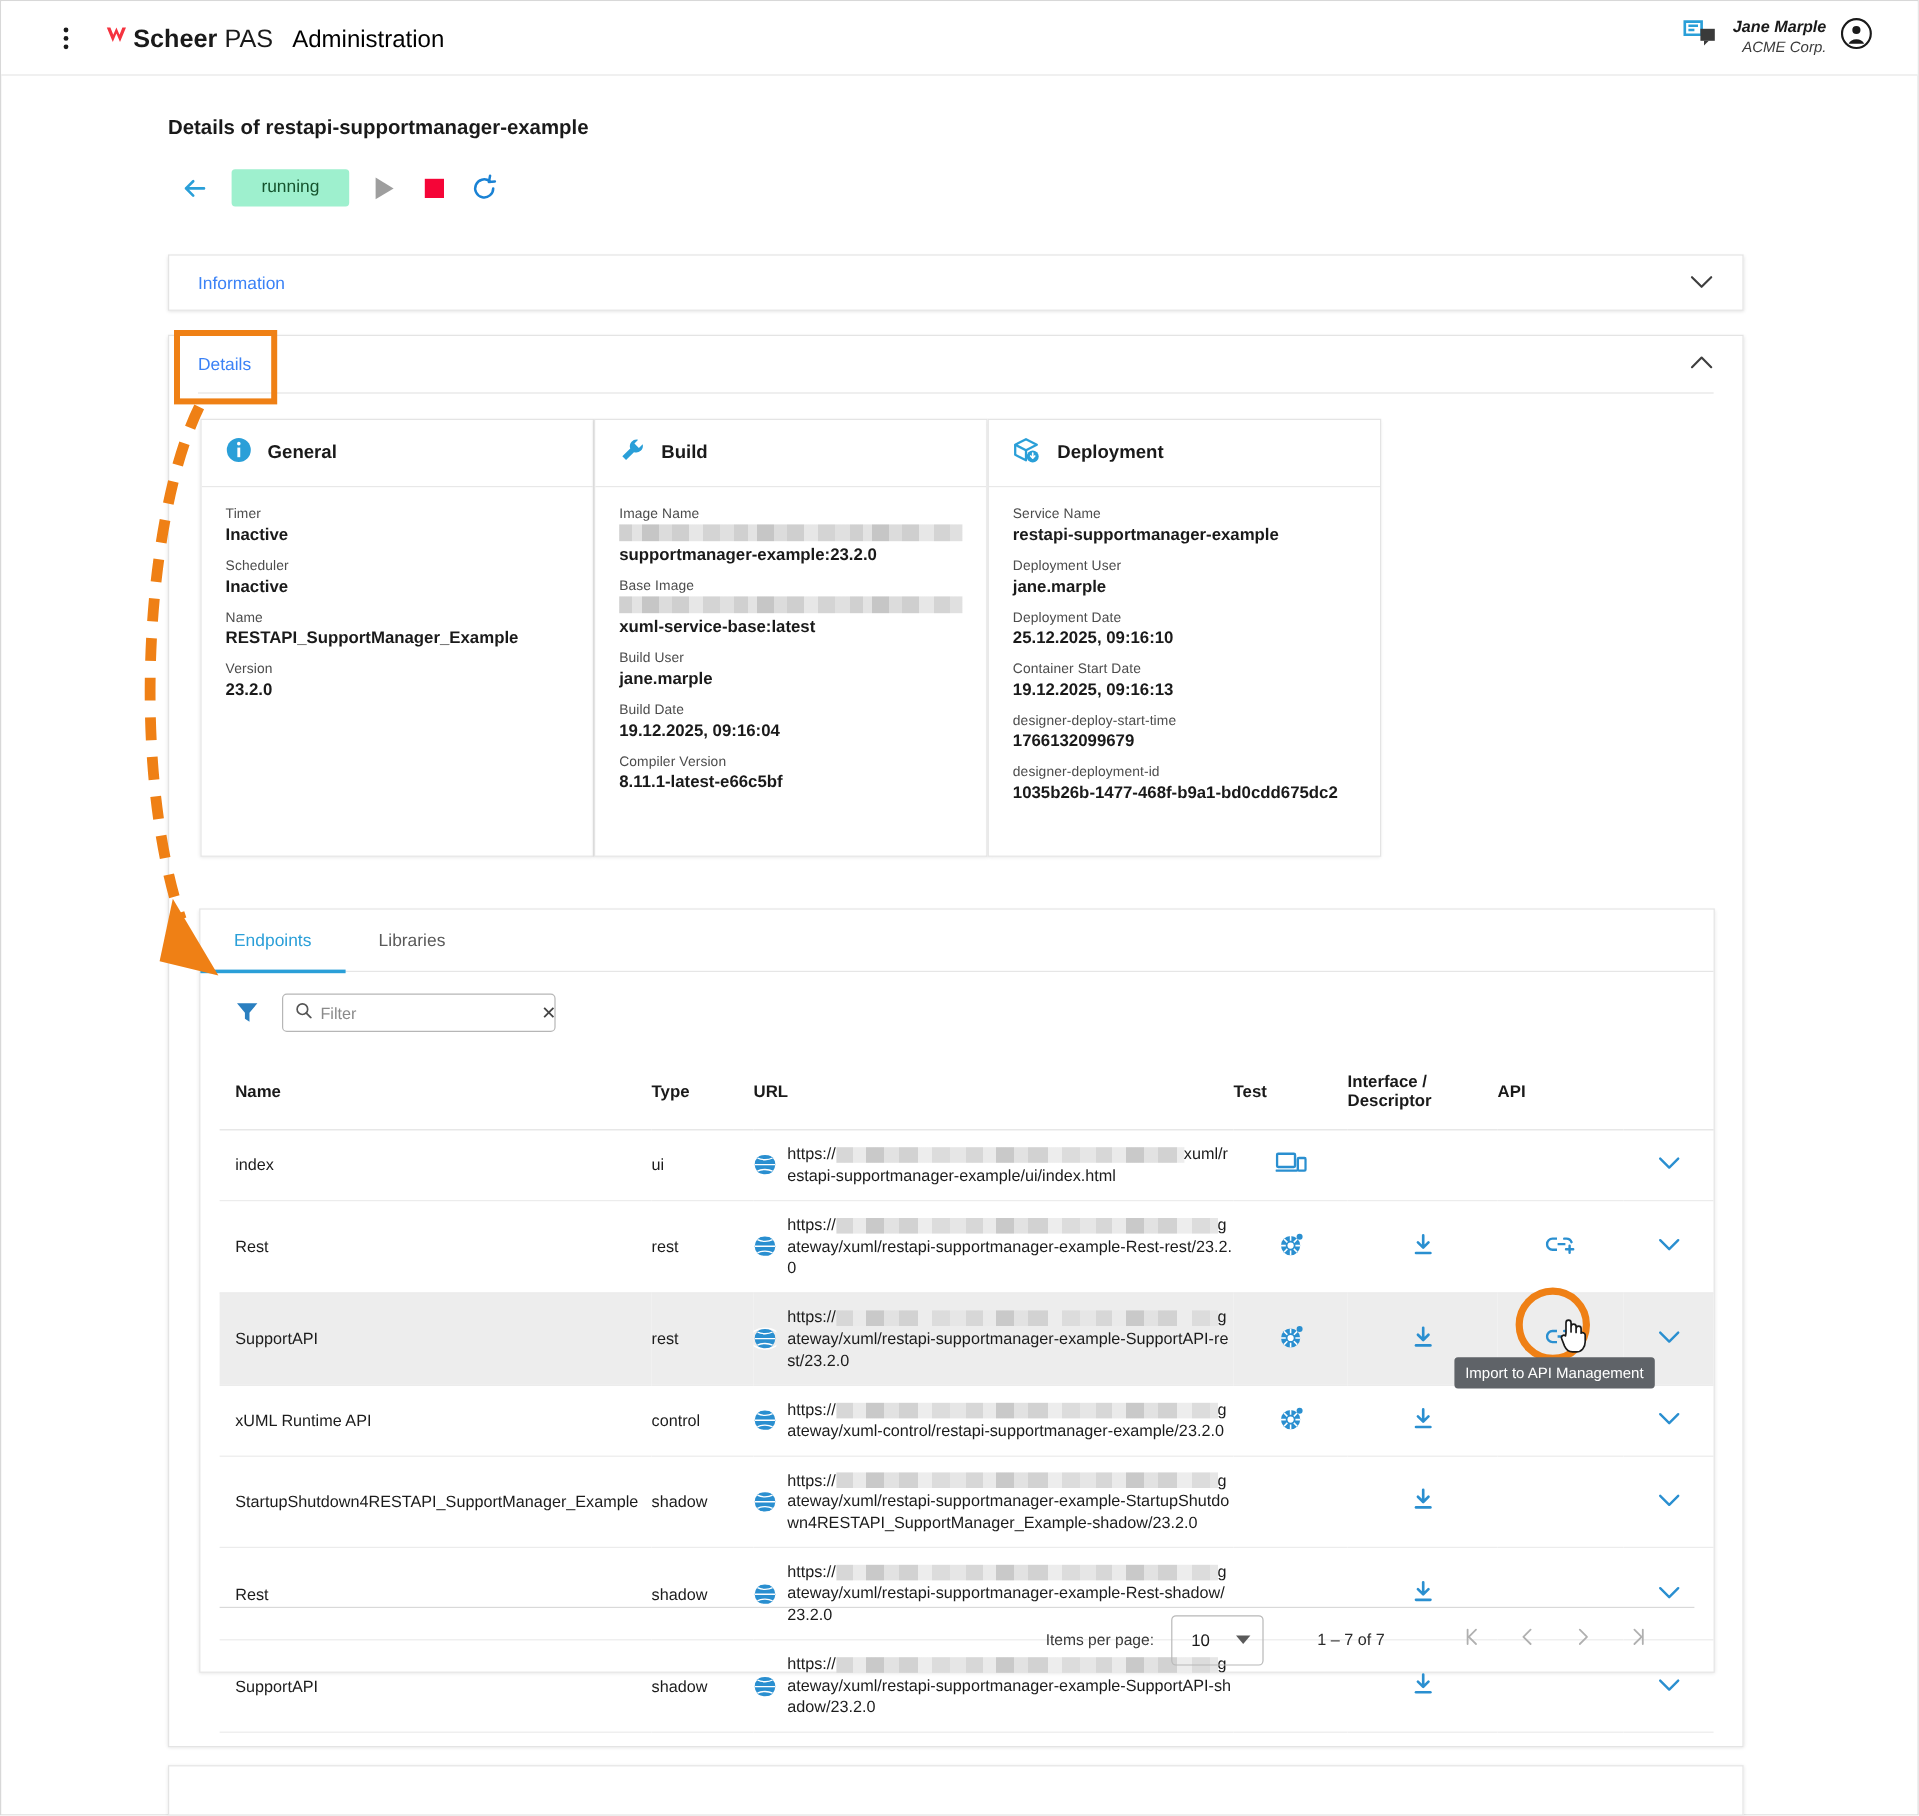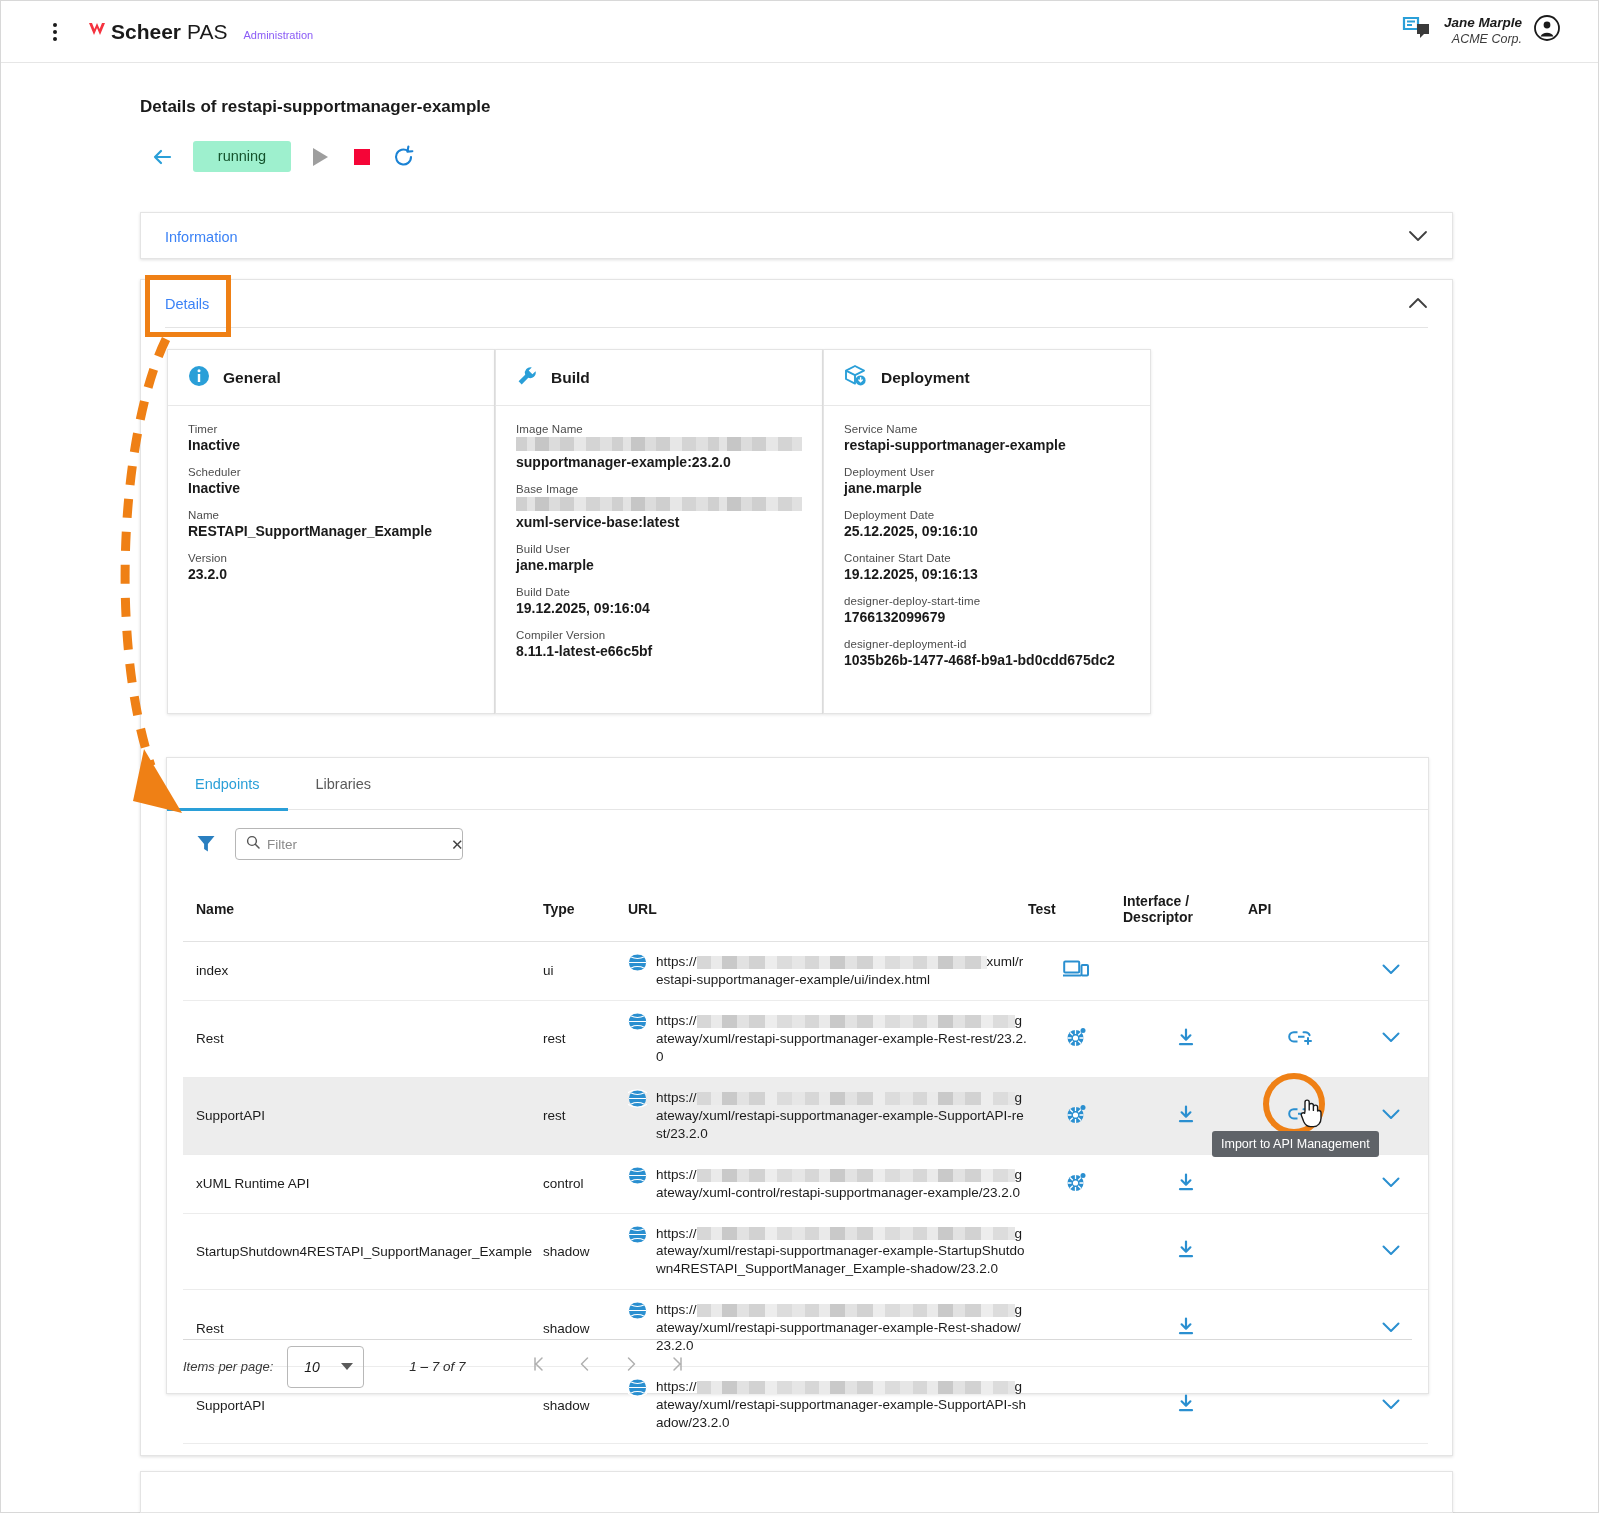--- a/index.html
+++ b/index.html
@@ -27,21 +27,21 @@
   .kebab {
     margin-left: 44px; width: 20px; height: 24px;
     display: flex; flex-direction: column; justify-content: center;
     align-items: center; gap: 3px; cursor: pointer;
   }
   .kebab i { width: 4px; height: 4px; background: #1a1a1a; border-radius: 50%; display:block; }
   .brand { margin-left: 22px; display: flex; align-items: baseline; }
   .brand-mark { color: #f5333f; font-size: 19px; font-weight: bold; margin-right: 4px; letter-spacing:-1px;}
   .brand-scheer { font-size: 21px; font-weight: bold; color: #1a1a1a; }
   .brand-pas { font-size: 21px; font-weight: normal; color: #1a1a1a; margin-left: 6px;}
-  .brand-sub { margin-left: 16px; font-size: 11px; color: #8b5cf6; }
+  .brand-sub { margin-left: 16px; font-size: 20px; color: #000000; }
   .topbar-right {
     margin-left: auto; margin-right: 38px; display: flex; align-items: flex-start; gap: 12px; font-style: italic;
   }
   .feedback-icon { width: 30px; height: 24px; cursor: pointer; }
   .user-block { text-align: right; line-height: 1.25; }
   .user-name { font-size: 13.5px; font-weight: bold; color: #1a1a1a; }
   .user-org  { font-size: 12.5px; color: #3c3c3c; }
   .avatar-icon { width: 26px; height: 26px; cursor: pointer; }
 
   
@@ -153,40 +153,40 @@
     border-bottom: 1px solid #ececec; vertical-align: middle;
   }
   tr.row-hl td { background: #ededed; }
   .c-name { width: 360px; padding-left: 13px !important; }
   .c-type { width: 85px; }
   .c-url  { width: 400px; }
   .c-test { width: 95px; text-align: center; }
   .c-ifd  { width: 125px; text-align: center; }
   .c-api  { width: 105px; text-align: center; }
   .c-exp  { width: 75px; text-align: center; }
-  .urlcell { display: flex; align-items: flex-start; gap: 9px; }
+  .urlcell { display: flex; align-items: center; gap: 9px; }
   .urltext { line-height: 1.33; word-break: break-all; }
   .urlpart-red {
     display: inline-block; vertical-align: middle; height: 13px; width: 318px;
     background: repeating-linear-gradient(90deg,
       #d7d7d7 0 14px, #eaeaea 14px 25px, #c9c9c9 25px 40px,
       #e2e2e2 40px 52px, #d2d2d2 52px 68px, #ededed 68px 80px,
       #dcdcdc 80px 95px, #e6e6e6 95px 108px);
   }
   .urlpart-red.short { width: 290px; }
   .globe-ic { flex: 0 0 auto; width: 19px; height: 19px; cursor: pointer; }
   .chev-dn { cursor: pointer; }
   .ic { cursor: pointer; display: inline-block; line-height: 0;}
 
   
   .paginator {
     position: absolute; left: 16px; right: 16px; bottom: 0; height: 54px;
     border-top: 1px solid #d9d9d9;
-    display: flex; align-items: center; 
-    gap: 0; padding-right: 24px; font-size: 13px; color: #3a3a3a; font-style: italic;
+    display: flex; align-items: center; justify-content: flex-end;
+    gap: 0; padding-right: 24px; font-size: 13px; color: #3a3a3a;
   }
   .ipp-label { margin-right: 14px; }
   .ipp-select {
     width: 77px; height: 42px; border: 1px solid #b8b8b8; border-radius: 4px;
     display: flex; align-items: center; justify-content: space-between;
     padding: 0 10px 0 16px; font-size: 14px; color: #1a1a1a; cursor: pointer;
   }
   .ipp-caret { width:0;height:0;border-left:6px solid transparent;border-right:6px solid transparent;border-top:7px solid #5a5a5a;}
   .range { margin: 0 50px 0 45px; font-size: 13.5px; color: #2b2b2b; }
   .pgbtn { width: 46px; text-align: center; color: #b0b0b0; font-size: 18px; cursor: pointer; }

